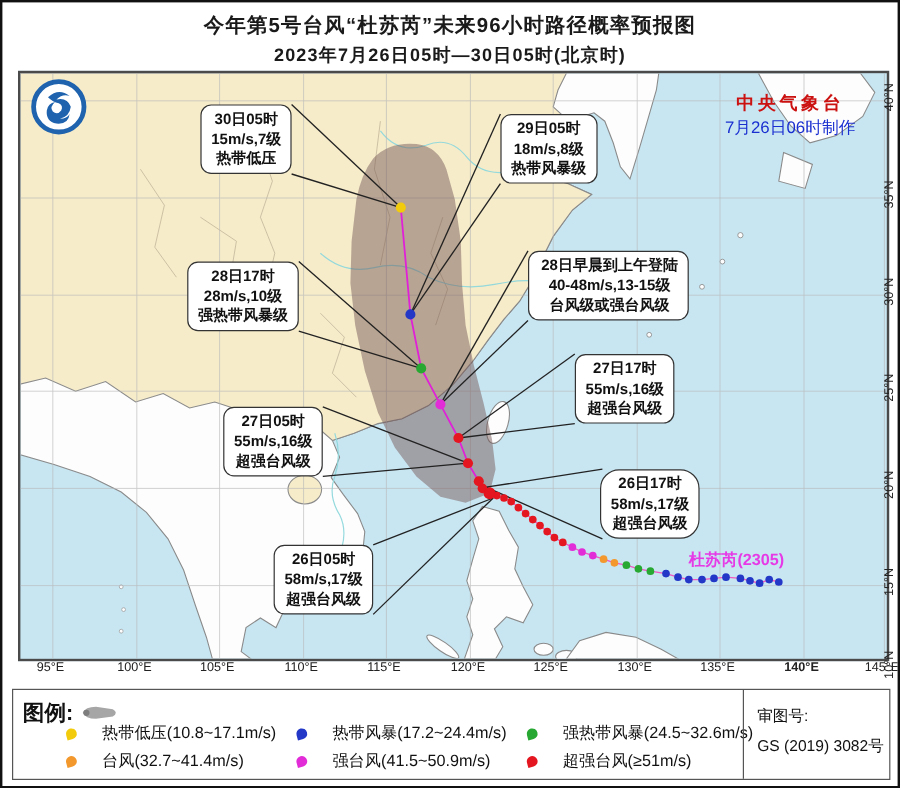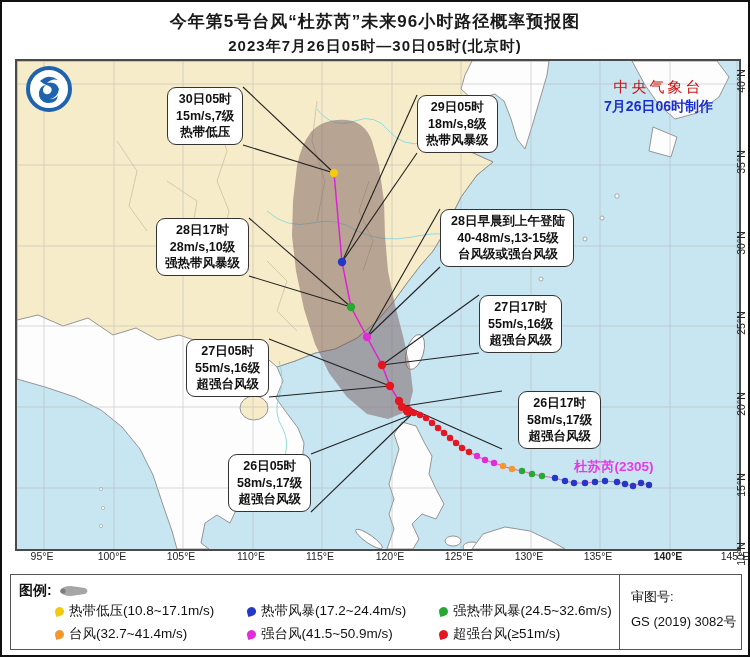--- a/index.html
+++ b/index.html
@@ -4,32 +4,32 @@
 <style>
   html,body{margin:0;padding:0;background:#e8e8e8;font-family:"Liberation Sans","DejaVu Sans",sans-serif;}
   .frame{position:relative;width:746px;height:653px;background:#ffffff;border:2px solid #111;overflow:hidden;}
   .titlebar{position:absolute;left:0;top:0;width:100%;text-align:center;}
   .title-l1{margin-top:8px;font-size:17px;font-weight:bold;color:#1a1a1a;letter-spacing:1px;}
   .title-l2{margin-top:4px;font-size:15px;font-weight:bold;color:#1a1a1a;letter-spacing:1px;}
   .map{position:absolute;left:13px;top:57px;width:722px;height:488px;background:#c8e6f2;border:2px solid #4a4a4a;overflow:hidden;}
   .map svg.mapsvg{position:absolute;left:0;top:0;}
   .logo{position:absolute;left:8px;top:4px;width:48px;height:48px;}
   .credit{position:absolute;right:26px;top:16px;text-align:center;line-height:1.35;}
-  .credit-l1{font-size:15px;font-weight:normal;letter-spacing:3px;}
-  .credit-l2{font-size:14px;font-weight:bold;}
+  .credit-l1{font-size:15px;font-weight:bold;letter-spacing:3px;}
+  .credit-l2{font-size:14px;font-weight:normal;}
   .callout{position:absolute;background:#ffffff;border:1.5px solid #333;border-radius:9px;
            padding:3px 8px;text-align:center;font-size:12.5px;font-weight:bold;color:#111;
            line-height:1.32;white-space:nowrap;z-index:5;}
   .storm-name{position:absolute;font-size:13.5px;font-weight:bold;z-index:6;}
   .lat-tick{position:absolute;font-size:10.5px;color:#222;transform:rotate(-90deg);transform-origin:center;width:34px;text-align:center;}
   .lon-tick{position:absolute;font-size:10.5px;color:#222;width:44px;text-align:center;top:548px;}
   .legendbox{position:absolute;left:8px;top:572px;width:730px;height:74px;border:1.5px solid #555;background:#fff;}
   .legend-caption{position:absolute;left:8px;top:7px;font-size:13px;color:#111;display:flex;align-items:center;gap:5px;white-space:nowrap;}
-  .legend-caption .cap{font-weight:bold;font-size:14px;}
-  .legend-item{position:absolute;font-size:13.5px;color:#111;display:flex;align-items:center;gap:5px;white-space:nowrap;}
+  .legend-caption .cap{font-weight:bold;font-size:18px;}
+  .legend-item{position:absolute;font-size:13.5px;color:#111;display:flex;align-items:center;gap:21px;white-space:nowrap;}
   .ldot{width:9px;height:9px;border-radius:50% 50% 50% 0;display:inline-block;transform:rotate(-15deg);}
   .review-div{position:absolute;left:608px;top:0;width:0;height:100%;border-left:1.5px solid #555;}
   .review{position:absolute;left:620px;top:10px;font-size:13px;color:#111;line-height:1.9;}
   .watermark{position:absolute;left:296px;top:624px;font-size:16px;font-weight:bold;color:#9a9a9a;opacity:.6;display:flex;align-items:center;gap:4px;z-index:9;}
   .watermark .wm-ring{width:17px;height:17px;border:2px solid #9a9a9a;border-radius:50%;display:inline-block;}
 </style>
 </head>
 <body>
 
 <div class="frame">
@@ -216,21 +216,21 @@
         <div class="callout" style="left: 462px; top: 234px;">
           <div>27日17时</div>
           <div>55m/s,16级</div>
           <div>超强台风级</div>
         </div>
         <div class="callout" style="left: 169px; top: 278px;">
           <div>27日05时</div>
           <div>55m/s,16级</div>
           <div>超强台风级</div>
         </div>
-        <div class="callout" style="left: 501px; top: 330px;">
+        <div class="callout" style="left: 483px; top: 330px; border-radius: 16px;">
           <div>26日17时</div>
           <div>58m/s,17级</div>
           <div>超强台风级</div>
         </div>
         <div class="callout" style="left: 211px; top: 393px;">
           <div>26日05时</div>
           <div>58m/s,17级</div>
           <div>超强台风级</div>
         </div>
       </div>

